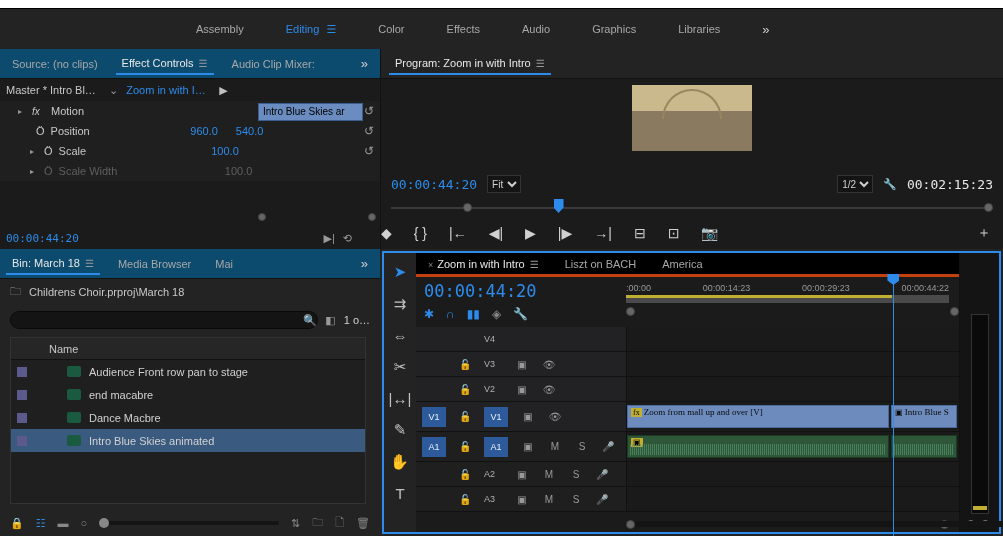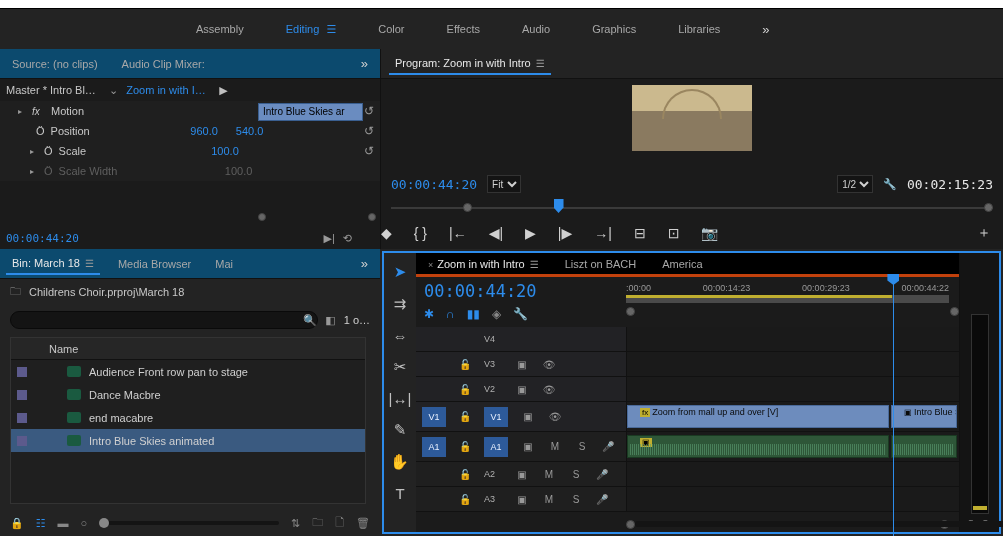--- a/index.html
+++ b/index.html
@@ -353,23 +353,24 @@
   .track-name { width: 20px; font-size: 9px; }
   .track-lane { flex: 1; position: relative; height: 100%; background: #1a1a1a; border-left: 1px solid #111; }
   .clip {
     position: absolute;
     height: 80%;
     top: 10%;
     background: #6d8cbd;
     border: 1px solid #4a6a9a;
     color: #0a0a0a;
     font-size: 9px;
-    padding: 1px 12px;
+    padding: 1px 3px;
     overflow: hidden;
     white-space: nowrap;
+    font-family: Liberation Serif, serif;
   }
   .clip.audio {
     background: #2e5638;
     border-color: #1a3a22;
     color: #88d098;
   }
   .clip .fx { background: #c0af30; color: #000; padding: 0 2px; margin-right: 2px; font-size: 8px; display: inline-block; }
   .clip .wave { position: absolute; top: 40%; left: 2px; right: 2px; height: 50%; background: repeating-linear-gradient(90deg, #5a9a70 0 1px, transparent 1px 2px); opacity: 0.6; }
   .tl-scroll { height: 16px; display: flex; align-items: center; padding-left: 210px; padding-right: 10px; }
   .tl-scroll .sb { flex: 1; height: 6px; background: #141414; border-radius: 3px; position: relative; }
@@ -404,20 +405,21 @@
   <span class="ws-tab">Audio</span>
   <span class="ws-tab">Graphics</span>
   <span class="ws-tab">Libraries</span>
   <span class="overflow-chevrons">»</span>
 </div>
 
 <div class="main">
   <div class="left-col">
     <div class="panel-tabs">
       <span class="panel-tab">Source: (no clips)</span>
+      <span class="panel-tab active"><span>Effect Controls</span> <span class="hamburger">☰</span></span>
       <span class="panel-tab">Audio Clip Mixer:</span>
       <span class="overflow-chevrons" style="margin-left:auto">»</span>
     </div>
 
     <div class="effect-controls">
       <div class="ec-header">
         <span class="master">Master * Intro Blue …</span>
         <span class="dropdown">⌄</span>
         <span class="active-link">Zoom in with Int…</span>
         <span class="play">▶</span>
@@ -481,27 +483,27 @@
         <div class="project-row">
             <span class="swatch"></span>
             <span style="width:24px"></span>
             <span class="media-icon"></span>
             <span>Audience Front row pan to stage</span>
           </div>
         <div class="project-row">
             <span class="swatch"></span>
             <span style="width:24px"></span>
             <span class="media-icon"></span>
-            <span>Dance Macbre</span>
+            <span>end macabre</span>
           </div>
         <div class="project-row">
             <span class="swatch"></span>
             <span style="width:24px"></span>
             <span class="media-icon"></span>
-            <span>end macabre</span>
+            <span>Dance Macbre</span>
           </div>
         <div class="project-row selected">
             <span class="swatch"></span>
             <span style="width:24px"></span>
             <span class="media-icon"></span>
             <span>Intro Blue Skies animated</span>
           </div>
       </div>
       <div class="project-footer">
         <span class="lock">🔒</span>

